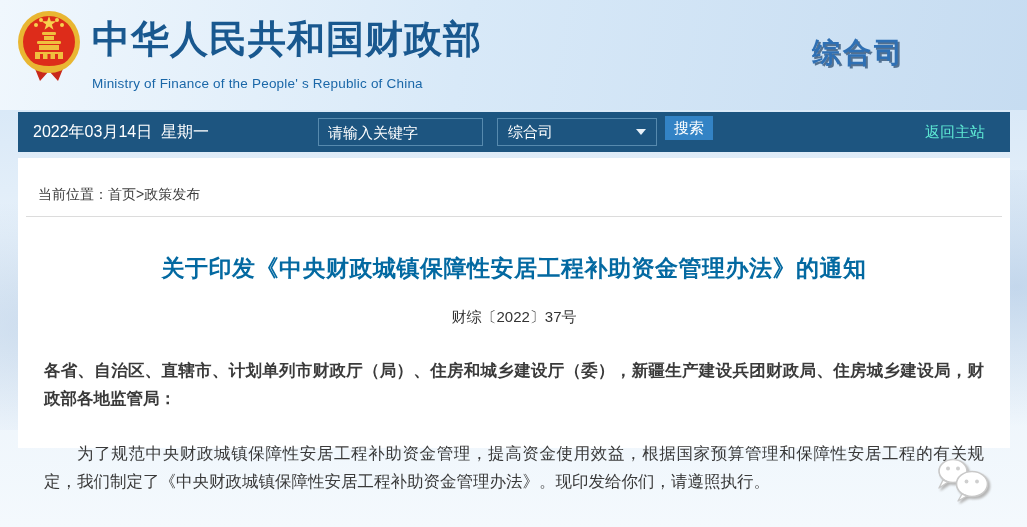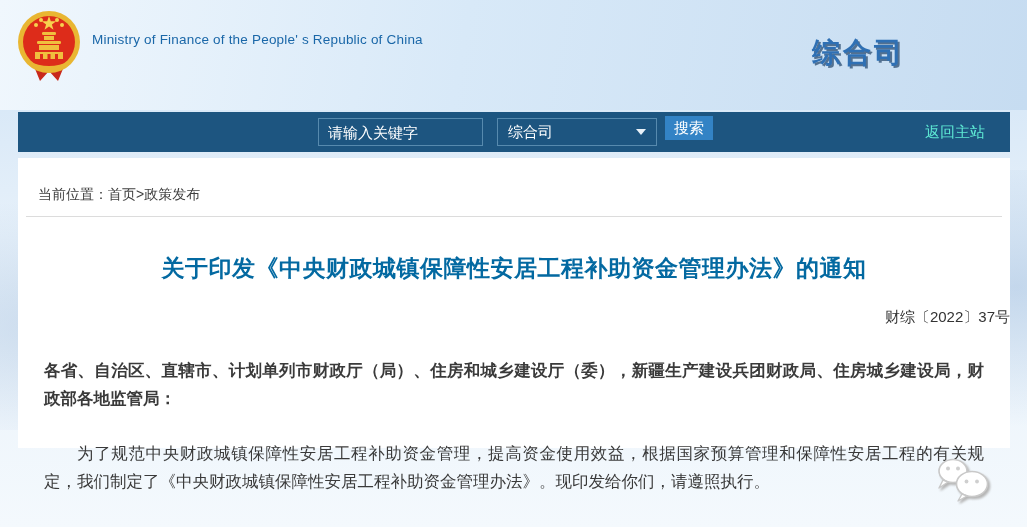--- a/index.html
+++ b/index.html
@@ -75,21 +75,21 @@
     position:absolute; left:18px; top:158px; width:992px; height:290px;
     background:#ffffff; z-index:1;
   }
   .breadcrumb { padding:28px 16px 0 20px; font-size:14px; color:#404040; }
   .divider { border:none; border-top:1px solid #dcdcdc; margin:12px 8px 0 8px; }
   .art-title {
     margin-top:36px; text-align:center;
     font-size:23px; font-weight:bold; color:#0369a1; letter-spacing:.5px;
     font-family:"Liberation Sans", sans-serif;
   }
-  .doc-num { margin-top:24px; text-align:right; font-size:15px; color:#333; }
+  .doc-num { margin-top:24px; text-align:center; font-size:15px; color:#333; }
   .article-body {
     padding:0 26px; font-size:16.5px; color:#3a3a3a; line-height:28px;
     font-family:"Liberation Serif", serif; text-align:justify;
   }
   .para-first { margin-top:30px;font-weight:bold; }
   .para-indent { margin-top:27px; text-indent:2em; }
   .para-attach { margin-top:30px; text-indent:2em; }
   
   .watermark {
     position:absolute; right:18px; top:297px;
@@ -121,26 +121,28 @@
     <rect x="28" y="27" width="10" height="4" fill="#f0bf3e"></rect>
     <rect x="21" y="32" width="24" height="3" rx="1.2" fill="#f0bf3e"></rect>
     <rect x="23" y="36" width="20" height="5" fill="#f0bf3e"></rect>
     <rect x="19" y="43" width="28" height="7" fill="#f0bf3e"></rect>
     <rect x="24" y="45" width="3" height="5" fill="#dd2c1a"></rect>
     <rect x="31.5" y="45" width="3" height="5" fill="#dd2c1a"></rect>
     <rect x="39" y="45" width="3" height="5" fill="#dd2c1a"></rect>
     <path d="M12 52 Q33 62 54 52 L52 57 Q33 66 14 57 Z" fill="#e9b632"></path>
   </svg>
   <div class="brand">
+    <div class="brand-cn">中华人民共和国财政部</div>
     <div class="brand-en">Ministry of Finance of the People' s Republic of China</div>
   </div>
   <div class="dept">综合司</div>
 </header>
 
 <nav class="navbar">
+  <span class="nav-date">2022年03月14日  星期一</span>
   <input class="nav-search" type="text" placeholder="请输入关键字" style="">
   <div class="nav-select">
     <span>综合司</span>
     <span class="chev"></span>
   </div>
   <button class="nav-btn">搜索</button>
   <a class="nav-return">返回主站</a>
 </nav>
 
 <main class="panel">

